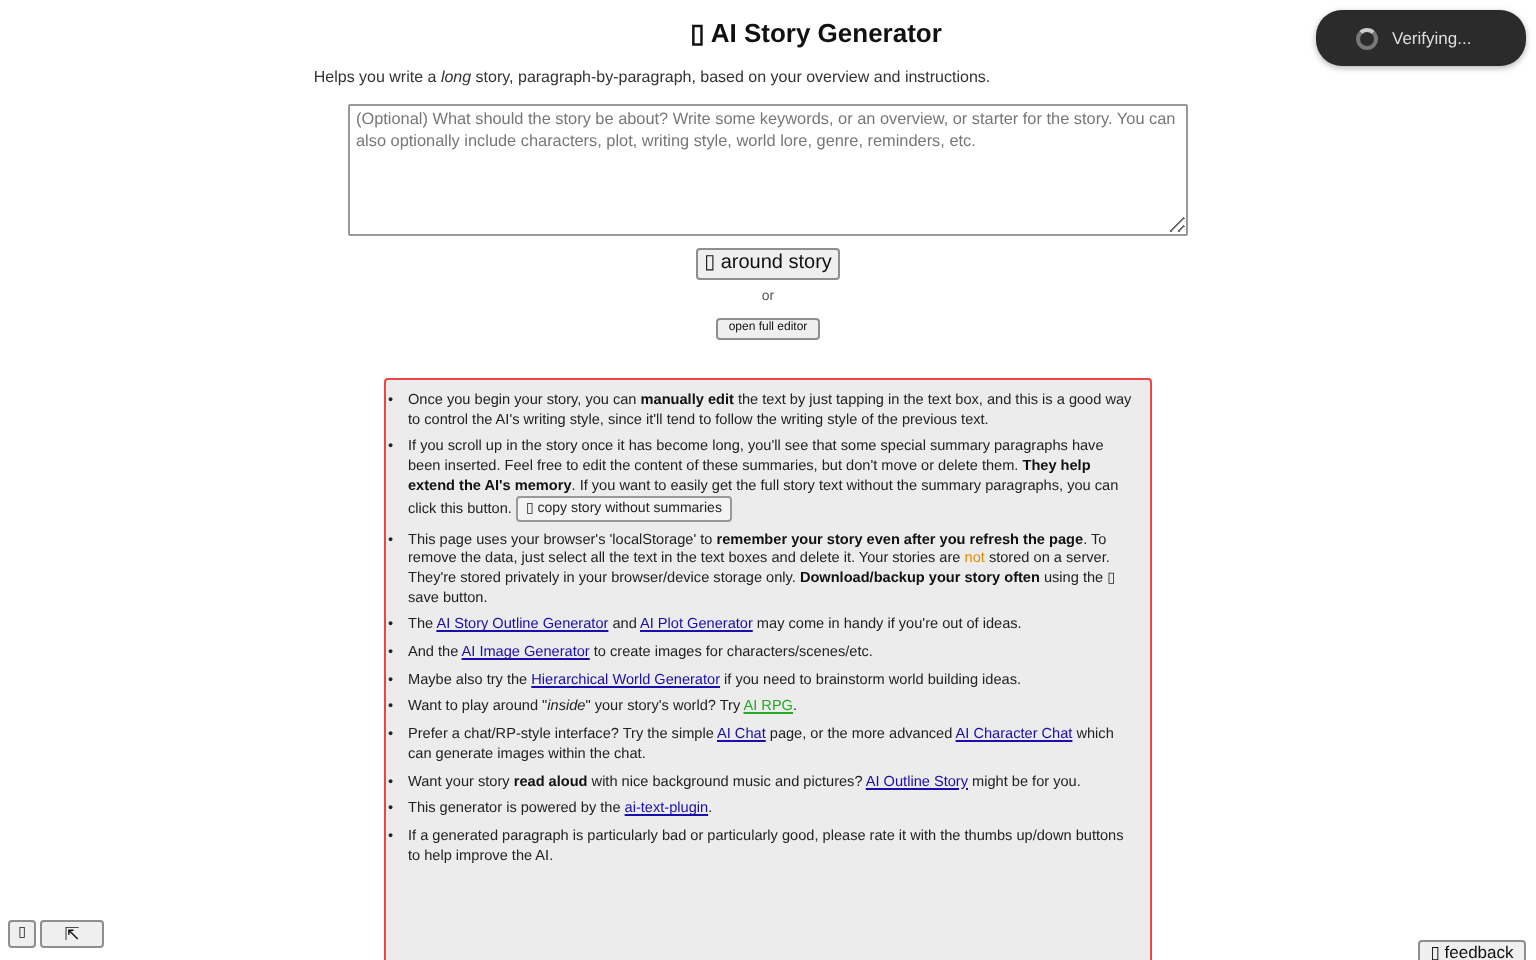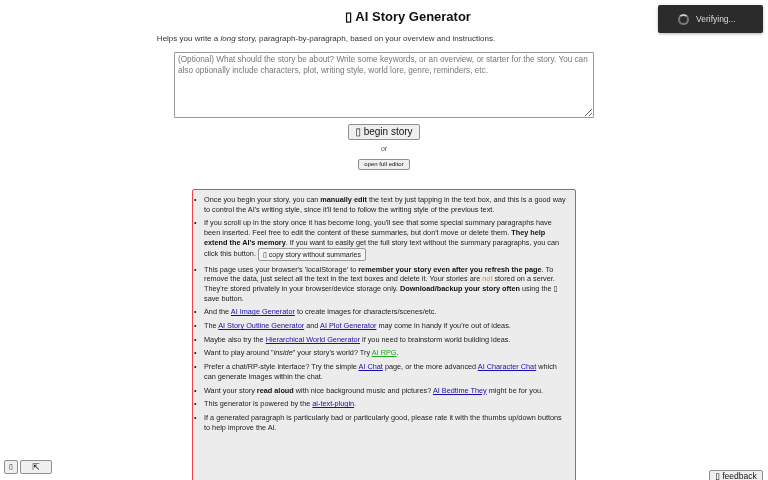--- a/index.html
+++ b/index.html
@@ -50,55 +50,55 @@
     .info-box a.green { color: #22aa22; }
     .info-box .orange { color: #e68a00; }
     .inline-btn {
       display: inline-block; background: #f4f4f4; border: 1px solid #999;
       border-radius: 2px; font-size: 7px; line-height: 9px; padding: 1px 4px;
       color: #222; font-family: "Liberation Sans", sans-serif; vertical-align: middle;
     }
     .show-comments-btn { left: 343px; top: 455px; width: 84px; height: 14px; font-size: 8.5px; line-height: 12px; margin-top: 40px; }
     .toast {
       position: absolute; left: 658px; top: 5px; width: 105px; height: 28px;
-      background: #2b2b2b; border-radius: 2px; color: #ddd;
+      background: #2b2b2b; border-radius: 13px; color: #ddd;
       font-size: 8.5px; display: flex; align-items: center; padding-left: 20px;
       box-shadow: 0 1px 3px rgba(0,0,0,0.3);
     }
     .spinner {
       width: 11px; height: 11px; border-radius: 50%;
       border: 2px solid #777; border-top-color: #ccc; margin-right: 7px;
     }
     .btn-small-a { left: 4px; top: 460px; width: 14px; height: 14px; font-size: 7px; line-height: 12px; }
     .btn-small-b { left: 20px; top: 460px; width: 32px; height: 14px; font-size: 9px; line-height: 12px; }
     .feedback-btn { left: 709px; top: 470px; width: 54px; height: 13px; font-size: 8.5px; line-height: 11px; }
   </style>
 </head>
 <body>
 
 <div class="title">▯ AI Story Generator</div>
 <div class="subtitle"><span>Helps you write a </span><em>long</em><span> story, paragraph-by-paragraph, based on your overview and instructions.</span></div>
 
 <textarea class="story-input" placeholder="(Optional) What should the story be about? Write some keywords, or an overview, or starter for the story. You can also optionally include characters, plot, writing style, world lore, genre, reminders, etc." style=""></textarea>
 
-<button class="btn begin-btn">▯ begin story</button>
+<button class="btn begin-btn">▯ around story</button>
 <div class="or-text">or</div>
 <button class="btn full-editor-btn">open full editor</button>
 
 <div class="info-box">
   <ul>
     <li><span>Once you begin your story, you can </span><b>manually edit</b><span> the text by just tapping in the text box, and this is a good way to control the AI's writing style, since it'll tend to follow the writing style of the previous text.</span></li>
     <li><span>If you scroll up in the story once it has become long, you'll see that some special summary paragraphs have been inserted. Feel free to edit the content of these summaries, but don't move or delete them. </span><b>They help extend the AI's memory</b><span>. If you want to easily get the full story text without the summary paragraphs, you can click this button. </span><button class="inline-btn">▯ copy story without summaries</button></li>
     <li><span>This page uses your browser's 'localStorage' to </span><b>remember your story even after you refresh the page</b><span>. To remove the data, just select all the text in the text boxes and delete it. Your stories are </span><span class="orange">not</span><span> stored on a server. They're stored privately in your browser/device storage only. </span><b>Download/backup your story often</b><span> using the ▯ save button.</span></li>
+    <li><span>The </span><a href="#">AI Story Outline Generator</a><span> and </span><a href="#">AI Plot Generator</a><span> may come in handy if you're out of ideas.</span></li>
     <li><span>And the </span><a href="#">AI Image Generator</a><span> to create images for characters/scenes/etc.</span></li>
-    <li><span>The </span><a href="#">AI Story Outline Generator</a><span> and </span><a href="#">AI Plot Generator</a><span> may come in handy if you're out of ideas.</span></li>
     <li><span>Maybe also try the </span><a href="#">Hierarchical World Generator</a><span> if you need to brainstorm world building ideas.</span></li>
     <li><span>Want to play around "</span><em>inside</em><span>" your story's world? Try </span><a href="#" class="green">AI RPG</a><span>.</span></li>
     <li><span>Prefer a chat/RP-style interface? Try the simple </span><a href="#">AI Chat</a><span> page, or the more advanced </span><a href="#">AI Character Chat</a><span> which can generate images within the chat.</span></li>
-    <li><span>Want your story </span><b>read aloud</b><span> with nice background music and pictures? </span><a href="#">AI Bedtime They</a><span> might be for you.</span></li>
+    <li><span>Want your story </span><b>read aloud</b><span> with nice background music and pictures? </span><a href="#">AI Outline Story</a><span> might be for you.</span></li>
     <li><span>This generator is powered by the </span><a href="#">ai-text-plugin</a><span>.</span></li>
     <li><span>If a generated paragraph is particularly bad or particularly good, please rate it with the thumbs up/down buttons to help improve the AI.</span></li>
   </ul>
 </div>
 
 <button class="btn show-comments-btn">▯ show comments</button>
 
 <button class="btn btn-small-a">▯</button>
 <button class="btn btn-small-b">⇱</button>
 

